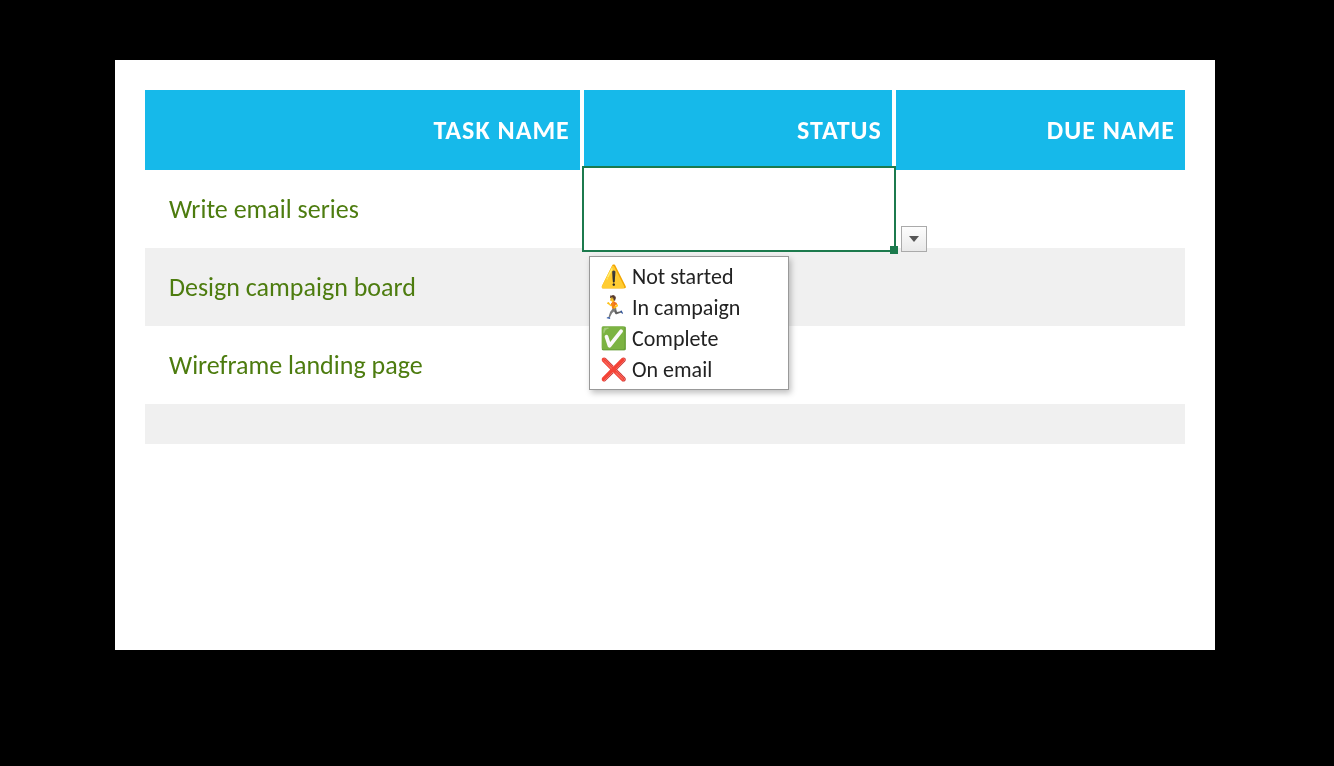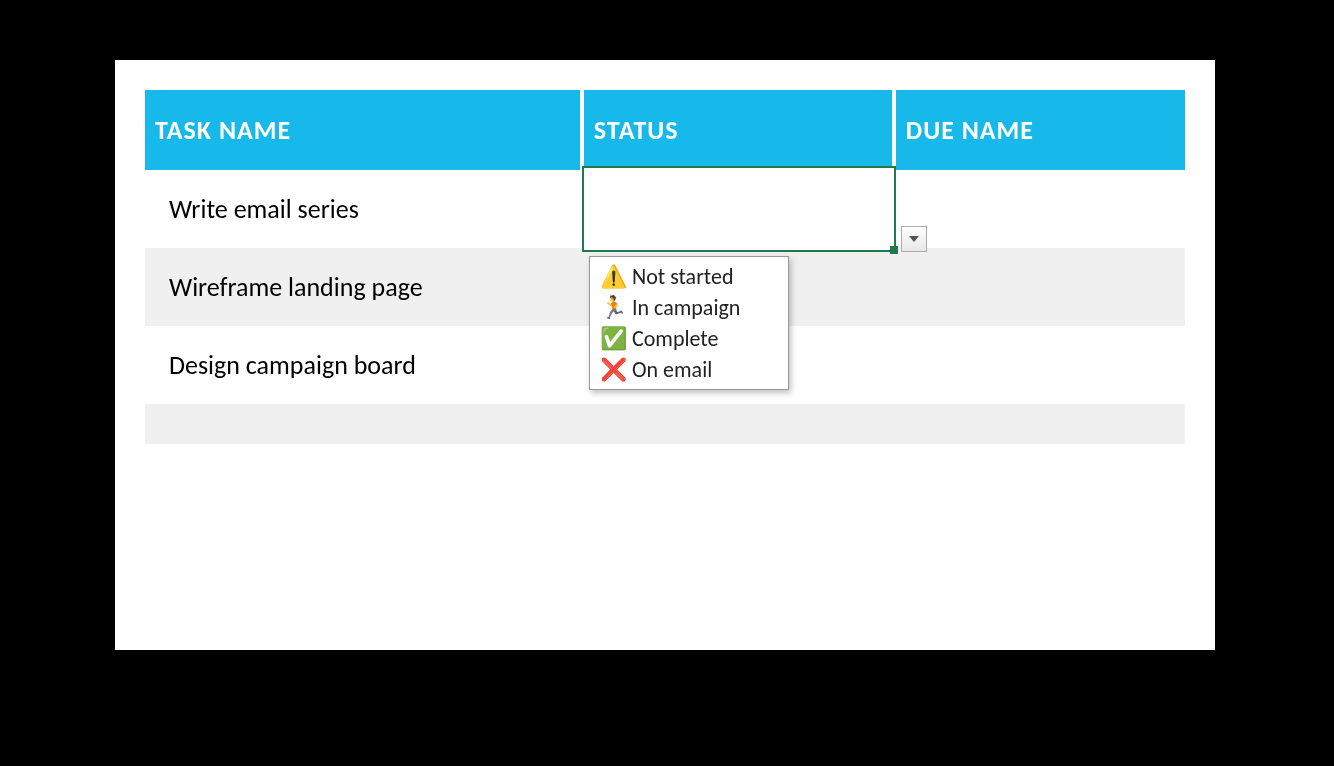--- a/index.html
+++ b/index.html
@@ -34,29 +34,29 @@
     col.col-task { width: 42%; }
     col.col-status { width: 30%; }
     col.col-due { width: 28%; }
     thead th {
       background: #16b9ea;
       color: #fff;
       font-weight: 700;
       font-size: 26px;
       letter-spacing: 1px;
       padding: 24px 10px;
-      text-align: left;
+      text-align: right;
       border-right: 4px solid #fff;
     }
     thead th:last-child {
       border-right: none;
     }
     tbody td {
       font-size: 26px;
-      color: #000000;
+      color: #4d7c0f;
       padding: 22px 24px;
       vertical-align: middle;
       height: 78px;
     }
     tbody tr:nth-child(odd) td {
       background: #ffffff;
     }
     tbody tr:nth-child(even) td {
       background: #f0f0f0;
     }
@@ -143,26 +143,26 @@
           <th>DUE NAME</th>
         </tr>
       </thead>
       <tbody>
         <tr>
           <td>Write email series</td>
           <td></td>
           <td></td>
         </tr>
         <tr>
+          <td>Design campaign board</td>
+          <td></td>
+          <td></td>
+        </tr>
+        <tr>
           <td>Wireframe landing page</td>
-          <td></td>
-          <td></td>
-        </tr>
-        <tr>
-          <td>Design campaign board</td>
           <td></td>
           <td></td>
         </tr>
         <tr class="extra">
           <td></td>
           <td></td>
           <td></td>
         </tr>
       </tbody>
     </table>

